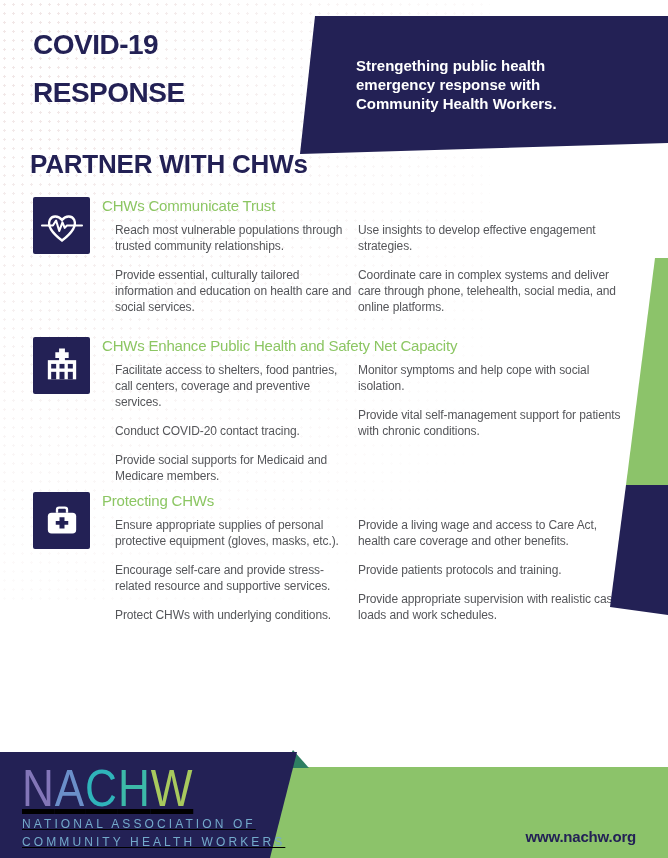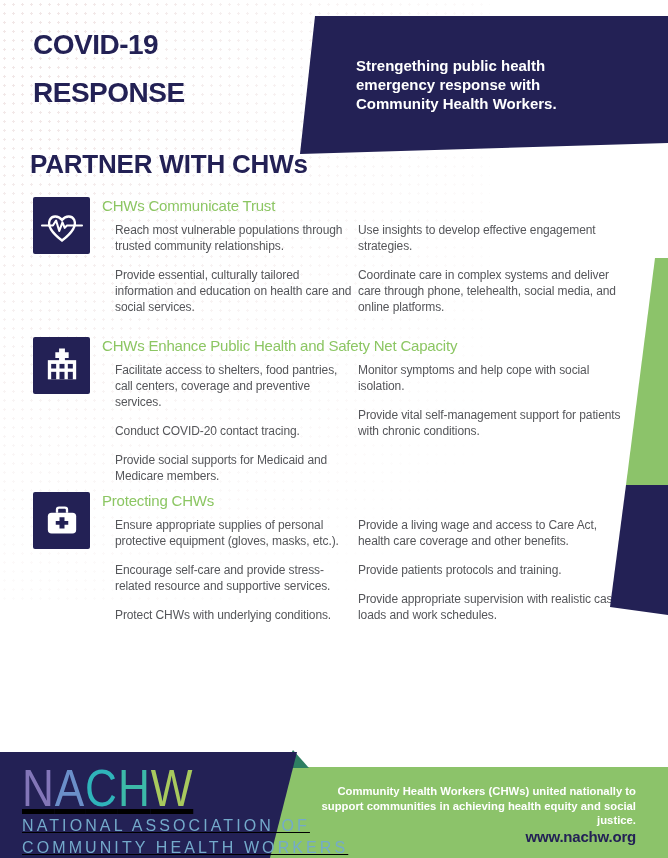--- a/index.html
+++ b/index.html
@@ -57,21 +57,21 @@
     background:var(--accent_teal,#2e7f62); clip-path:polygon(10px 0, 26px 18px, 0 18px); }
   .footer-navy{ position:absolute; left:0; top:752px; width:300px; height:106px;
     background:var(--navy,#232155); clip-path:polygon(0 0, 297px 0, 270px 106px, 0 106px); }
 
   .logo{ position:absolute; left:22px; top:763px; z-index:3;text-decoration:underline; }
   .logo-word{ font-size:52px; font-weight:300; line-height:50px; letter-spacing:1px;
     transform:scaleX(.85); transform-origin:left center; white-space:nowrap; }
   .ln-n{ color:var(--logo_n,#8376b8); } .ln-a{ color:var(--logo_a,#6b8fc9); }
   .ln-c{ color:var(--logo_c,#2fb4ba); } .ln-h{ color:var(--logo_h,#3cb9a8); }
   .ln-w{ color:var(--logo_w,#a8c95e); }
-  .logo-sub{ color:var(--logo_subtext,#74aacb); font-size:16px; letter-spacing:3.1px;
+  .logo-sub{ color:var(--logo_subtext,#74aacb); font-size:12px; letter-spacing:3.1px;
     margin-top:4px; white-space:nowrap; }
 
   svg{ display:block; }
 </style>
 </head>
 <body>
 
 <div class="page">
 
   <div class="dots"></div>
@@ -145,21 +145,20 @@
       <p>Provide a living wage and access to Care Act, health care coverage and other benefits.</p>
       <p>Provide patients protocols and training.</p>
       <p>Provide appropriate supervision with realistic case loads and work schedules.</p>
     </div>
   </section>
 
   <div class="band band-green"></div>
   <div class="band band-navy"></div>
 
   <div class="footer-green">
-    <p class="tagline">Community Health Workers (CHWs) united nationally to support communities in achieving health equity and social justice.</p>
     <p class="website">www.nachw.org</p>
   </div>
   <div class="footer-tri"></div>
   <div class="footer-navy"></div>
 
   <div class="logo">
     <div class="logo-word"><span class="ln-n">N</span><span class="ln-a">A</span><span class="ln-c">C</span><span class="ln-h">H</span><span class="ln-w">W</span></div>
     <div class="logo-sub">NATIONAL ASSOCIATION OF</div>
     <div class="logo-sub">COMMUNITY HEALTH WORKERS</div>
   </div>

